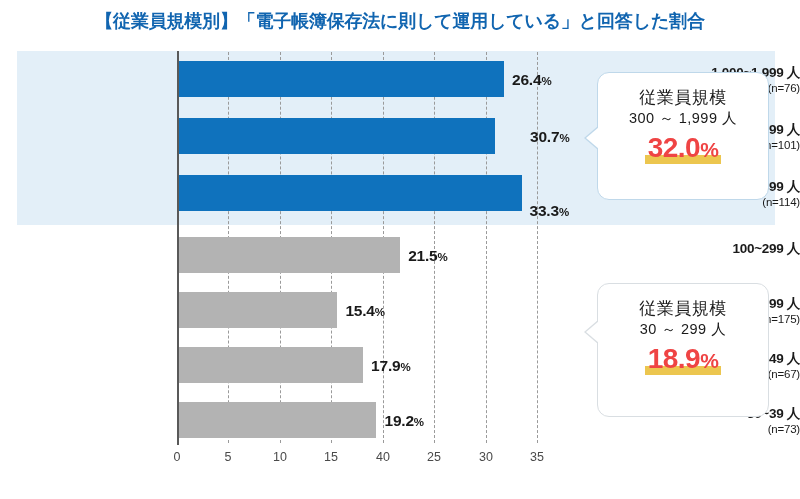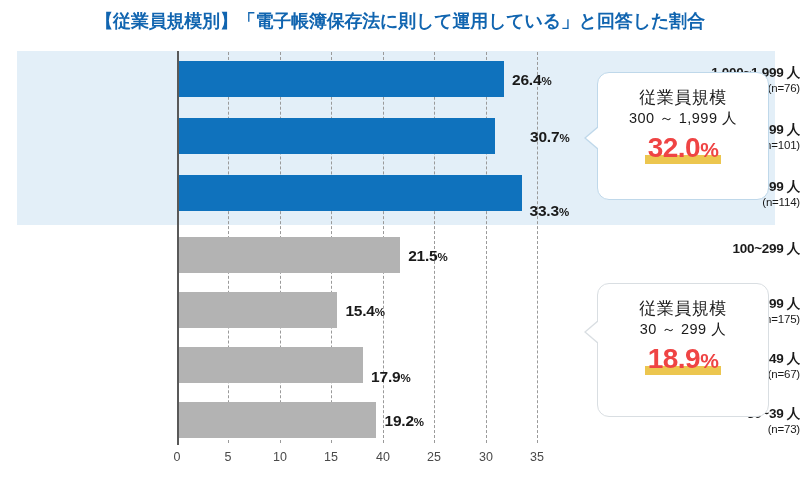--- a/index.html
+++ b/index.html
@@ -226,21 +226,21 @@
   <div class="bar gray" style="left: 179px; top: 292px; width: 158.4px; background: rgb(179, 179, 179);"></div>
   <div class="bar-value" style="left: 345.4px; top: 302px;">
     <span>15.4</span><span class="pct">%</span>
   </div>
 
   <div class="cat-label" style="top:351px; width:170px;">
     <div class="cat-name">40~49 人</div>
     <div class="cat-n">(n=67)</div>
   </div>
   <div class="bar gray" style="left: 179px; top: 347px; width: 184.114px; background: rgb(179, 179, 179);"></div>
-  <div class="bar-value" style="left: 371.114px; top: 357px; margin-top: 11px;">
+  <div class="bar-value" style="left: 371.114px; top: 357px;">
     <span>17.9</span><span class="pct">%</span>
   </div>
 
   <div class="cat-label" style="top:406px; width:170px;">
     <div class="cat-name">30~39 人</div>
     <div class="cat-n">(n=73)</div>
   </div>
   <div class="bar gray" style="left: 179px; top: 402px; width: 197.486px; background: rgb(179, 179, 179);"></div>
   <div class="bar-value" style="left: 384.486px; top: 412px;">
     <span>19.2</span><span class="pct">%</span>

